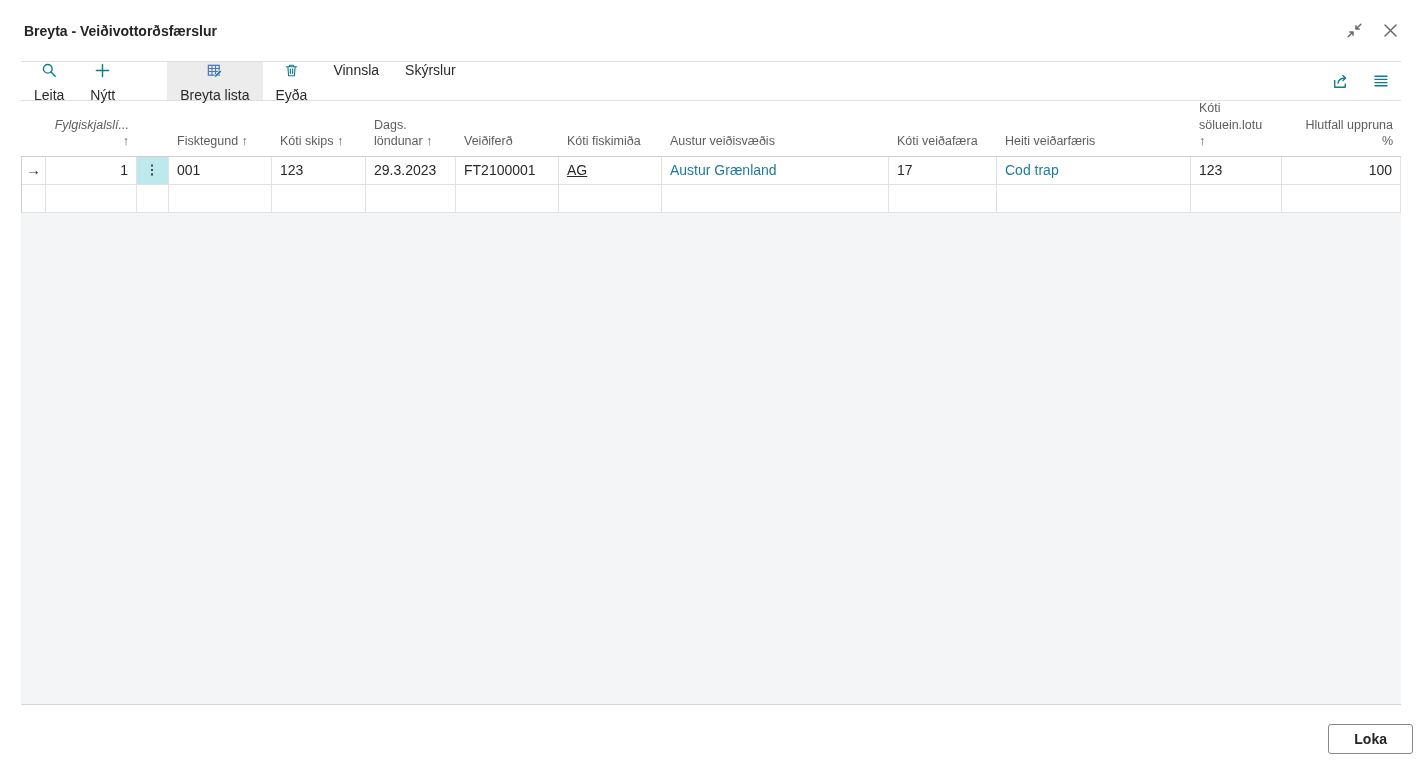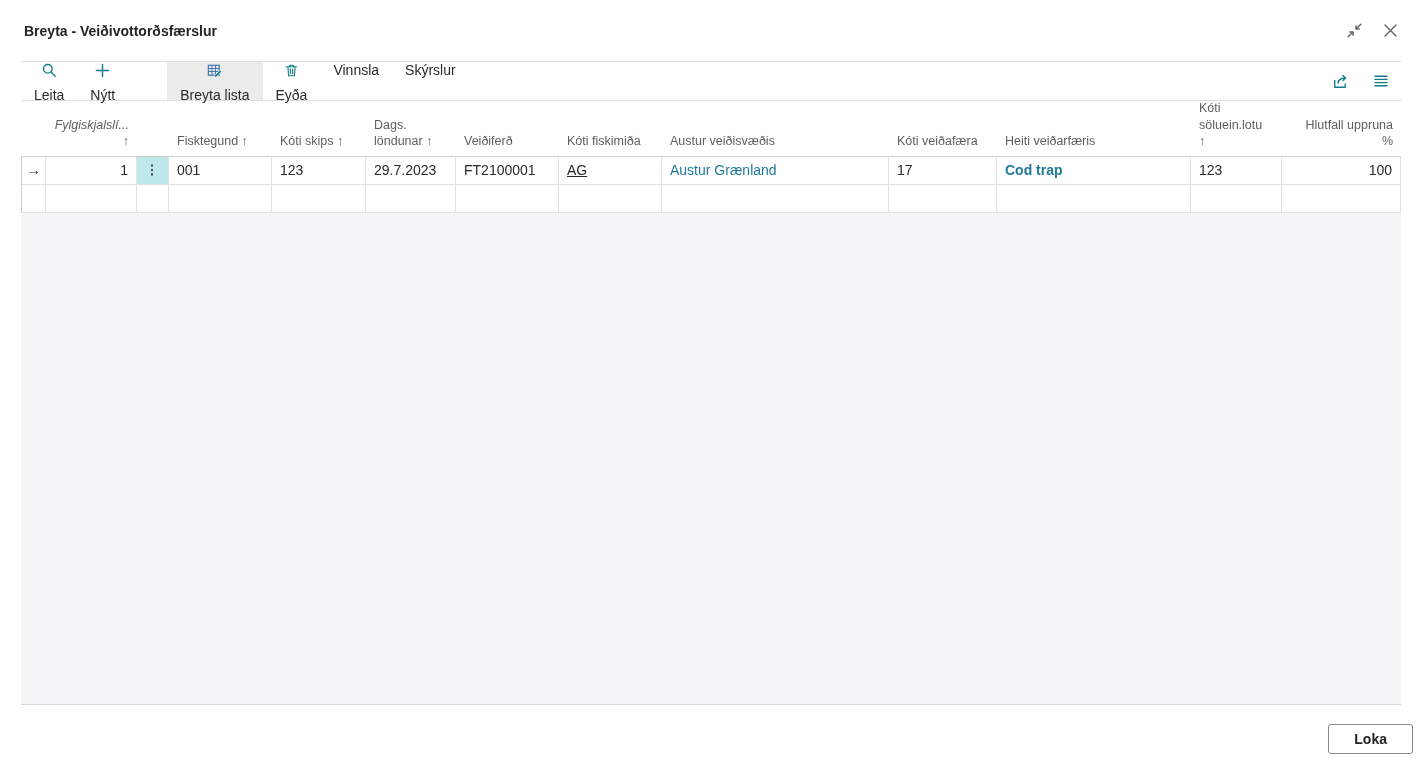--- a/index.html
+++ b/index.html
@@ -154,26 +154,26 @@
         <div class="gh-cell" style="width: 119px; text-align: right;">Hlutfall uppruna
 %</div>
       </div>
     <div class="grid-rows" id="grid-rows">
         <div class="grid-row">
           <div class="grid-cell center indicator" style="width: 24px;">→</div>
           <div class="grid-cell right" style="width: 91px;">1</div>
           <div class="grid-cell center menu-active" style="width: 32px;">⋮</div>
           <div class="grid-cell" style="width: 103px;">001</div>
           <div class="grid-cell" style="width: 94px;">123</div>
-          <div class="grid-cell" style="width: 90px;">29.7.2023</div>
+          <div class="grid-cell" style="width: 90px;">29.3.2023</div>
           <div class="grid-cell" style="width: 103px;">FT2100001</div>
           <div class="grid-cell" style="width: 103px; text-decoration: underline;">AG</div>
           <div class="grid-cell link" style="width: 227px;">Austur Grænland</div>
           <div class="grid-cell" style="width: 108px;">17</div>
-          <div class="grid-cell link" style="width: 194px; font-weight: bold;">Cod trap</div>
+          <div class="grid-cell link" style="width: 194px;">Cod trap</div>
           <div class="grid-cell" style="width: 91px;">123</div>
           <div class="grid-cell right" style="width: 119px;">100</div>
         </div>
         <div class="grid-row">
           <div class="grid-cell center indicator" style="width: 24px;"></div>
           <div class="grid-cell right" style="width: 91px;"></div>
           <div class="grid-cell center" style="width: 32px;"></div>
           <div class="grid-cell" style="width: 103px;"></div>
           <div class="grid-cell" style="width: 94px;"></div>
           <div class="grid-cell" style="width: 90px;"></div>

